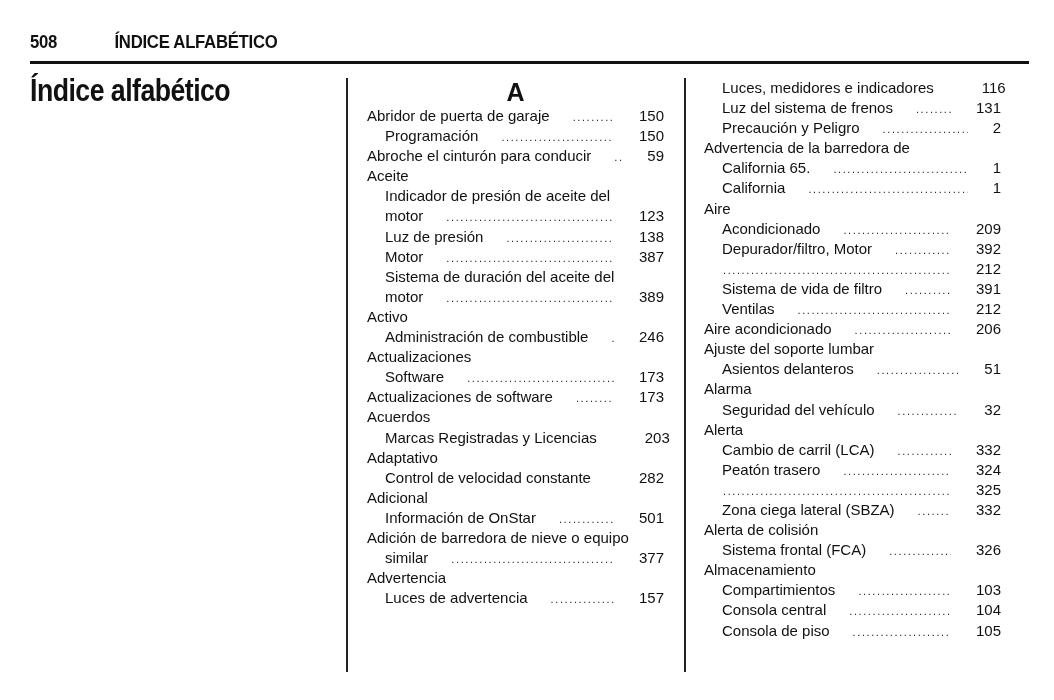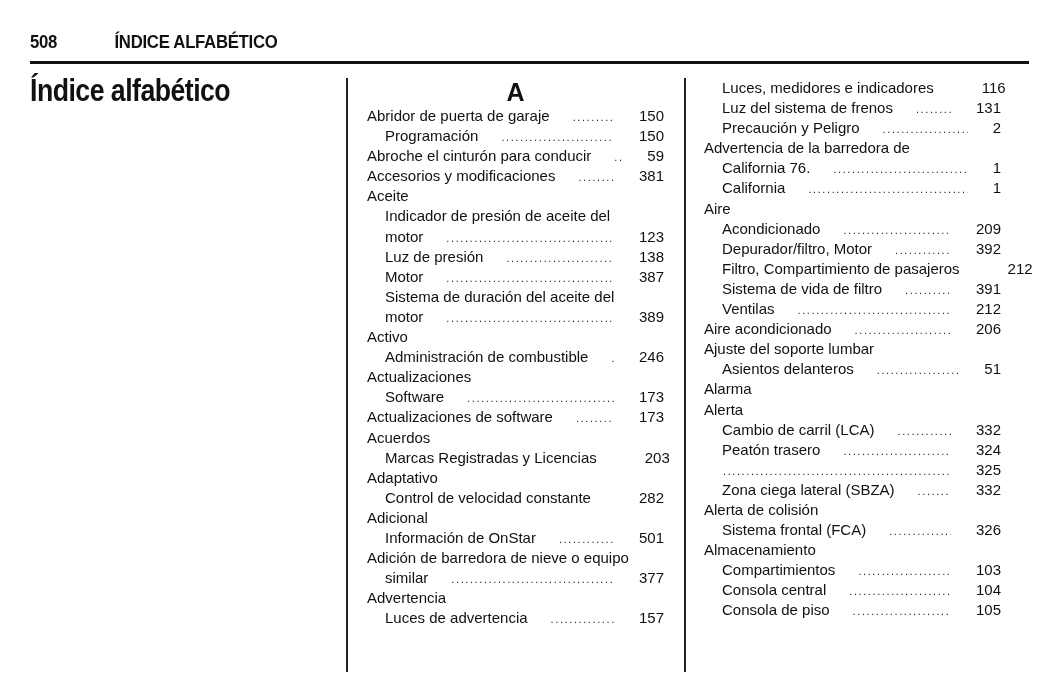--- a/index.html
+++ b/index.html
@@ -77,25 +77,20 @@
       <div class="line ind">
         <span class="txt">Programación</span>
         <span class="dots"></span>
         <span class="pg">150</span>
       </div>
       <div class="line">
         <span class="txt">Abroche el cinturón para conducir</span>
         <span class="dots"></span>
         <span class="pg">59</span>
       </div>
-      <div class="line">
-        <span class="txt">Accesorios y modificaciones</span>
-        <span class="dots"></span>
-        <span class="pg">381</span>
-      </div>
       <div class="line nodots">
         <span class="txt">Aceite</span>
         <span class="pg"></span>
       </div>
       <div class="line ind nodots">
         <span class="txt">Indicador de presión de aceite del</span>
         <span class="pg"></span>
       </div>
       <div class="line ind">
         <span class="txt">motor</span>
@@ -207,21 +202,21 @@
       <div class="line ind">
         <span class="txt">Precaución y Peligro</span>
         <span class="dots"></span>
         <span class="pg">2</span>
       </div>
       <div class="line nodots">
         <span class="txt">Advertencia de la barredora de</span>
         <span class="pg"></span>
       </div>
       <div class="line ind">
-        <span class="txt">California 76.</span>
+        <span class="txt">California 65.</span>
         <span class="dots"></span>
         <span class="pg">1</span>
       </div>
       <div class="line ind">
         <span class="txt">California</span>
         <span class="dots"></span>
         <span class="pg">1</span>
       </div>
       <div class="line nodots">
         <span class="txt">Aire</span>
@@ -231,21 +226,20 @@
         <span class="txt">Acondicionado</span>
         <span class="dots"></span>
         <span class="pg">209</span>
       </div>
       <div class="line ind">
         <span class="txt">Depurador/filtro, Motor</span>
         <span class="dots"></span>
         <span class="pg">392</span>
       </div>
       <div class="line ind">
-        <span class="txt">Filtro, Compartimiento de pasajeros</span>
         <span class="dots"></span>
         <span class="pg">212</span>
       </div>
       <div class="line ind">
         <span class="txt">Sistema de vida de filtro</span>
         <span class="dots"></span>
         <span class="pg">391</span>
       </div>
       <div class="line ind">
         <span class="txt">Ventilas</span>
@@ -263,20 +257,25 @@
       </div>
       <div class="line ind">
         <span class="txt">Asientos delanteros</span>
         <span class="dots"></span>
         <span class="pg">51</span>
       </div>
       <div class="line nodots">
         <span class="txt">Alarma</span>
         <span class="pg"></span>
       </div>
+      <div class="line ind">
+        <span class="txt">Seguridad del vehículo</span>
+        <span class="dots"></span>
+        <span class="pg">32</span>
+      </div>
       <div class="line nodots">
         <span class="txt">Alerta</span>
         <span class="pg"></span>
       </div>
       <div class="line ind">
         <span class="txt">Cambio de carril (LCA)</span>
         <span class="dots"></span>
         <span class="pg">332</span>
       </div>
       <div class="line ind">

